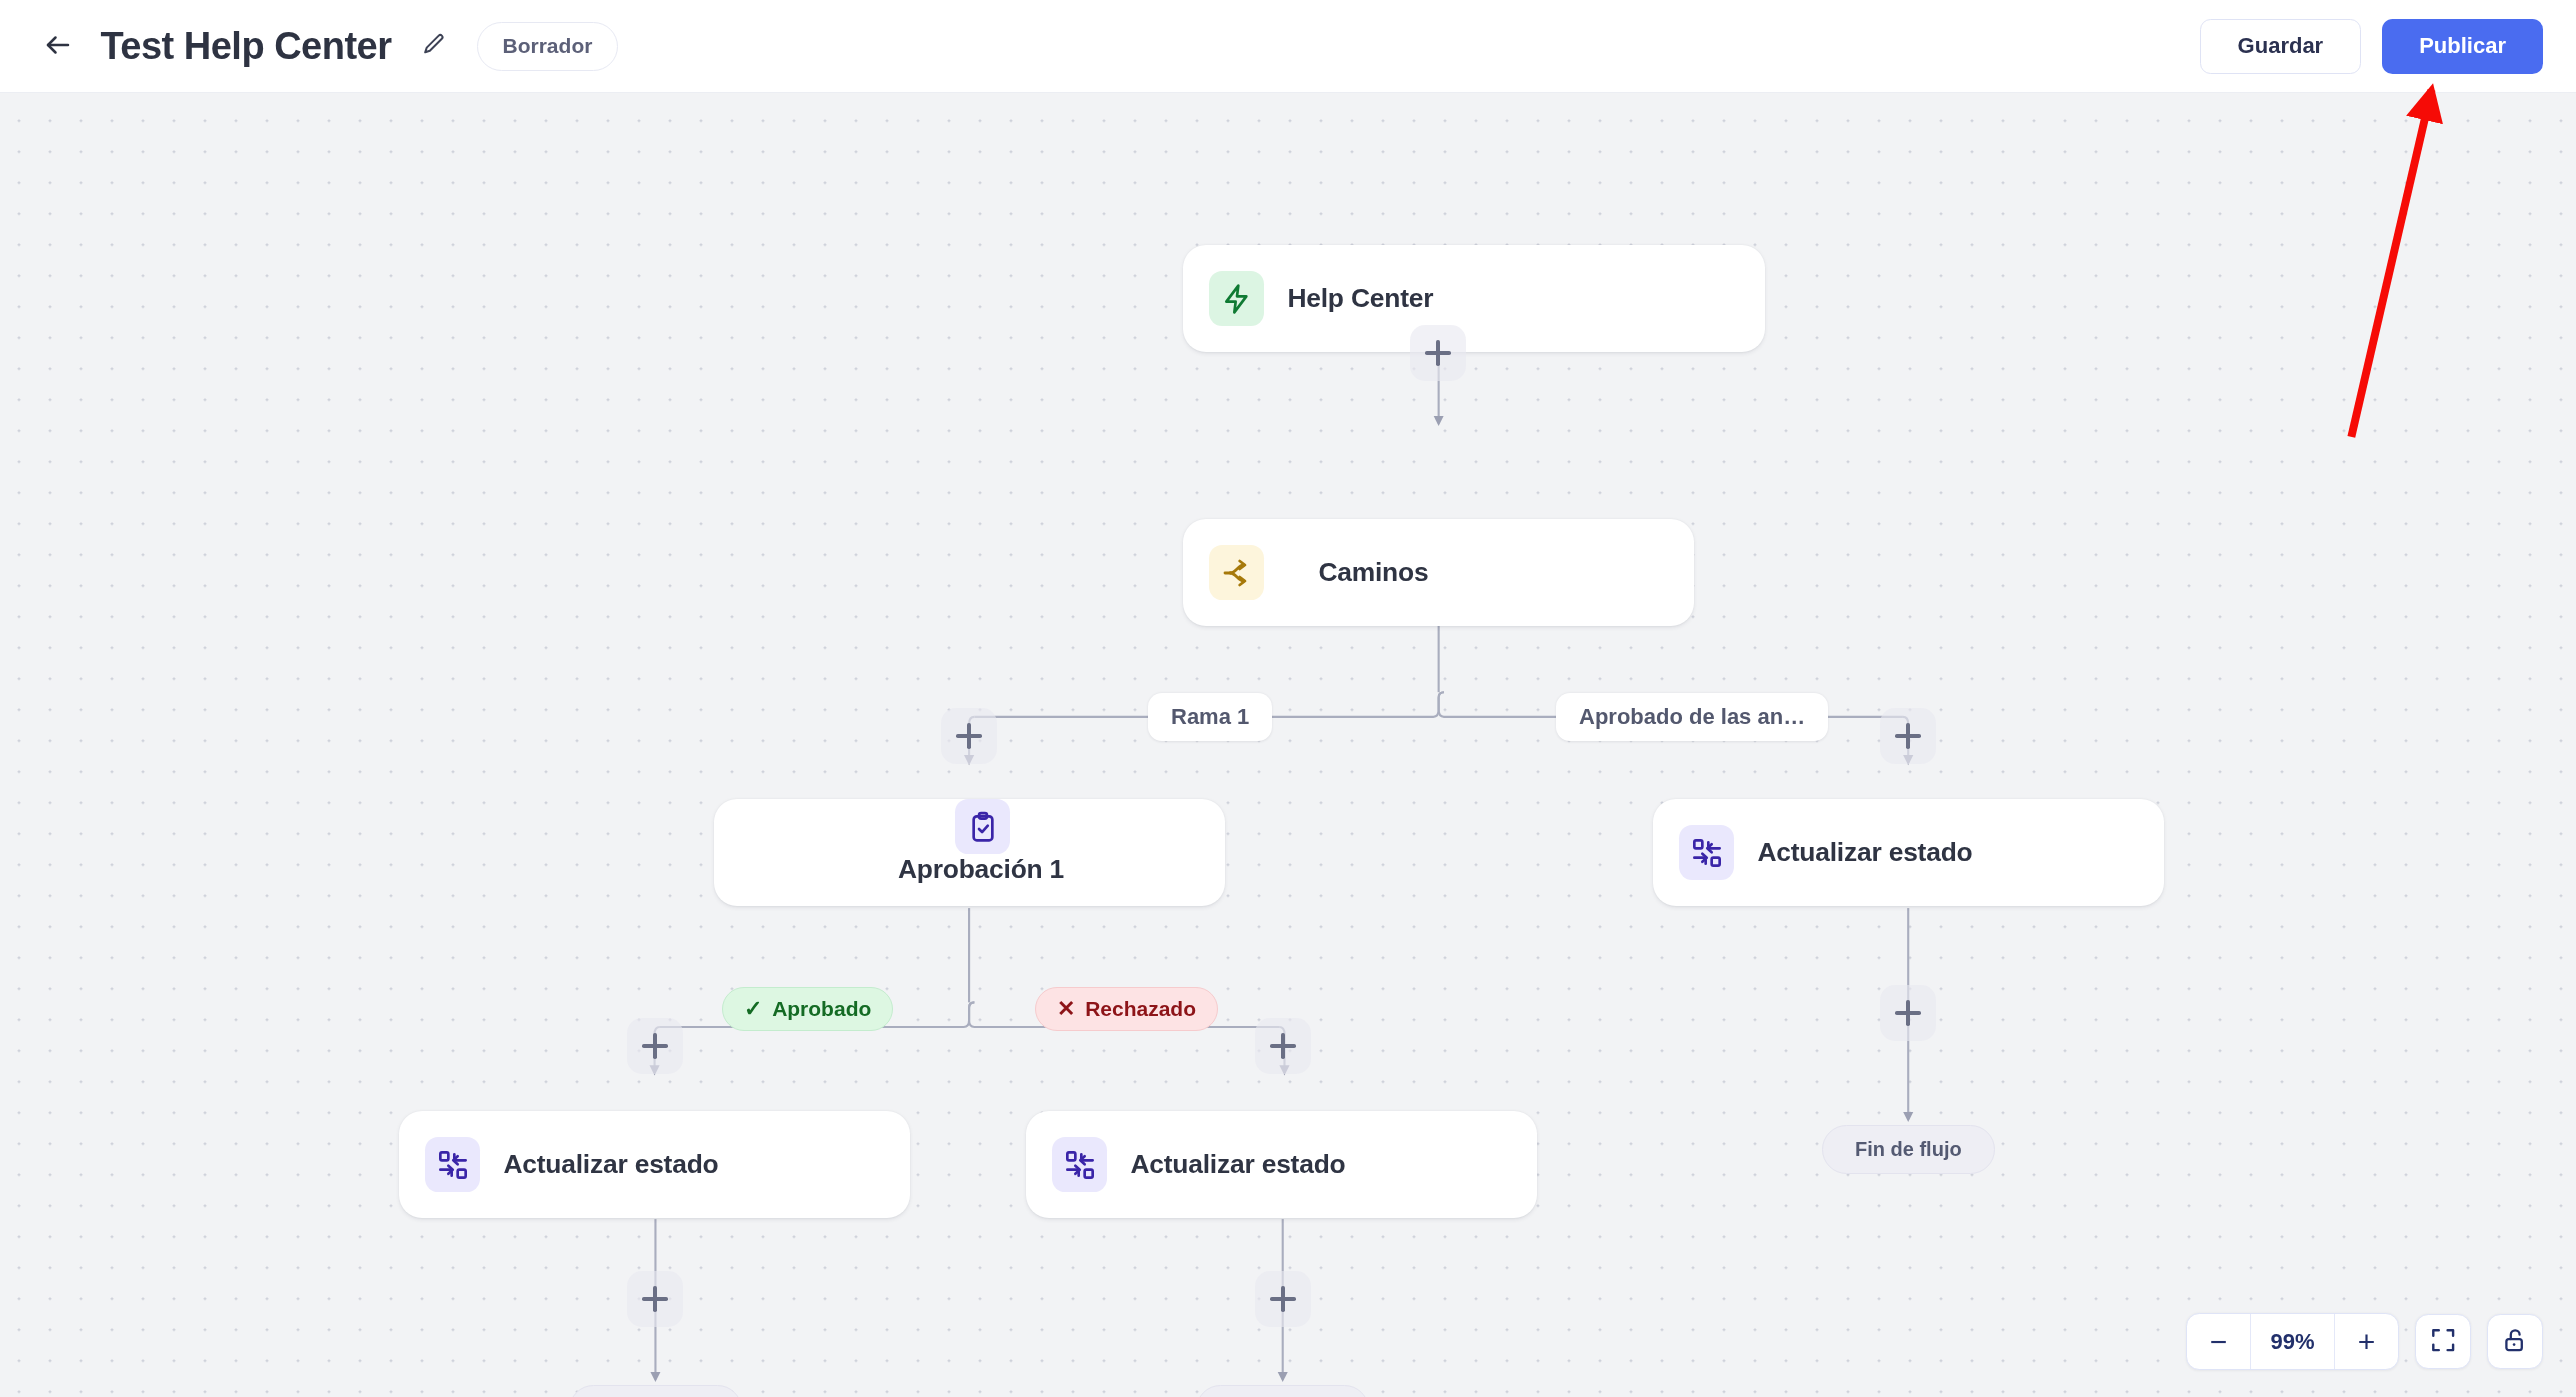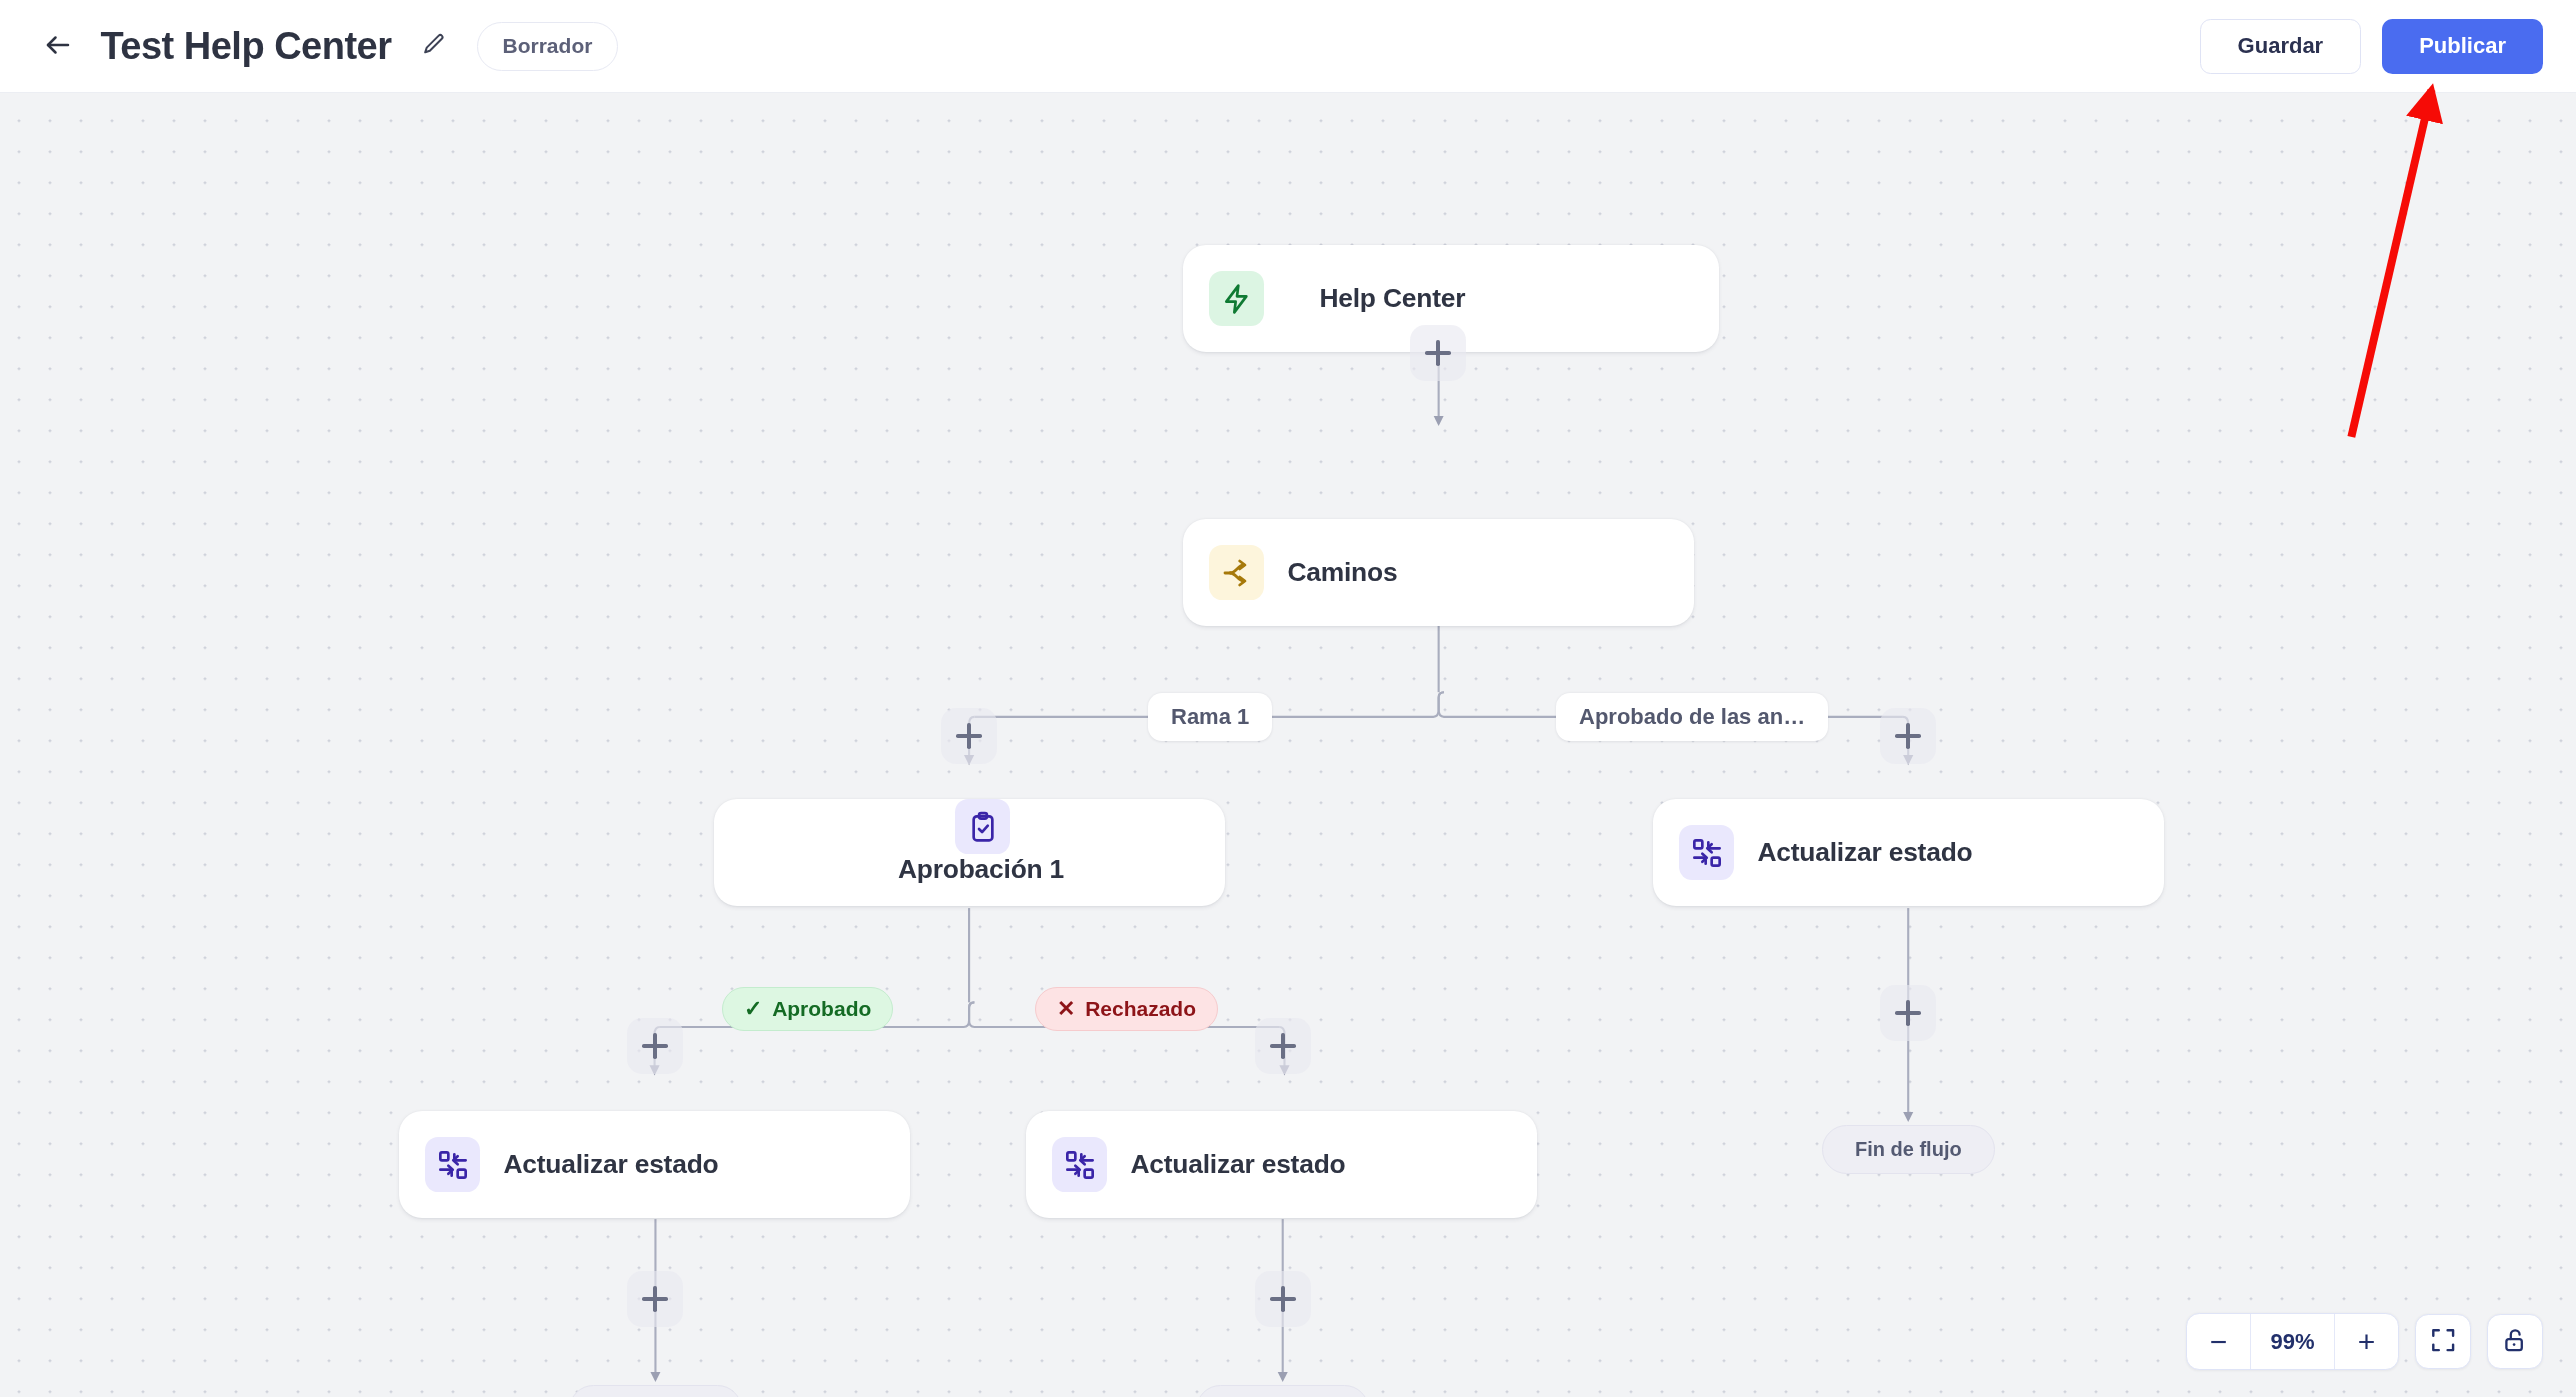--- a/index.html
+++ b/index.html
@@ -242,30 +242,30 @@
           <path d="M1452,1060 Q1458,1060 1458,1068 L1458,1112" marker-end="url(#ah)"></path>
 
           <path d="M2166,925 L2166,1165" marker-end="url(#ah)"></path>
 
           <path d="M744,1278 L744,1460" marker-end="url(#ah)"></path>
 
           <path d="M1456,1278 L1456,1460" marker-end="url(#ah)"></path>
         </g>
       </svg>
 
-      <div class="node" style="left:1183px; top:152px; width:536px; height:107px;gap:32px;">
+      <div class="node" style="left:1183px; top:152px; width:582px; height:107px;">
         <div class="node-icon ic-green">
           <svg viewBox="0 0 24 24" fill="none" stroke="#0f7a33" stroke-width="2" stroke-linejoin="round" stroke-linecap="round">
             <polygon points="13,2 4,14 11,14 10,22 19,10 12,10"></polygon>
           </svg>
         </div>
         <div class="node-label">Help Center</div>
       </div>
 
-      <div class="node" style="left:1183px; top:426px; width:511px; height:107px;">
+      <div class="node" style="left:1183px; top:426px; width:511px; height:107px;gap:31px;">
         <div class="node-icon ic-amber">
           <svg viewBox="0 0 24 24" fill="none" stroke="#a6790a" stroke-width="2.1" stroke-linecap="round" stroke-linejoin="round">
             <path d="M3 12h4"></path>
               <path d="M7 12c4 0 6-6 10-6"></path>
               <path d="M7 12c4 0 6 6 10 6"></path>
             <polyline points="14,3 18,6 14,9"></polyline>
               <polyline points="14,15 18,18 14,21"></polyline>
           </svg>
         </div>
         <div class="node-label">Caminos</div>

